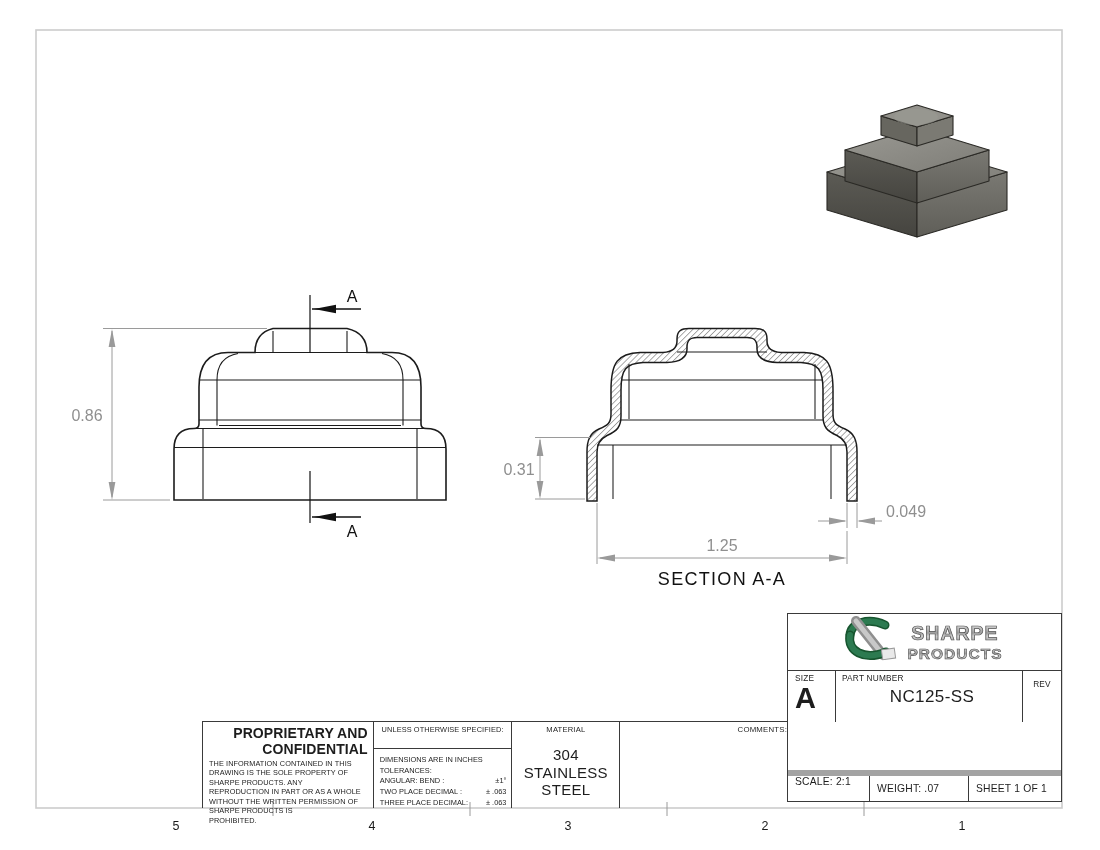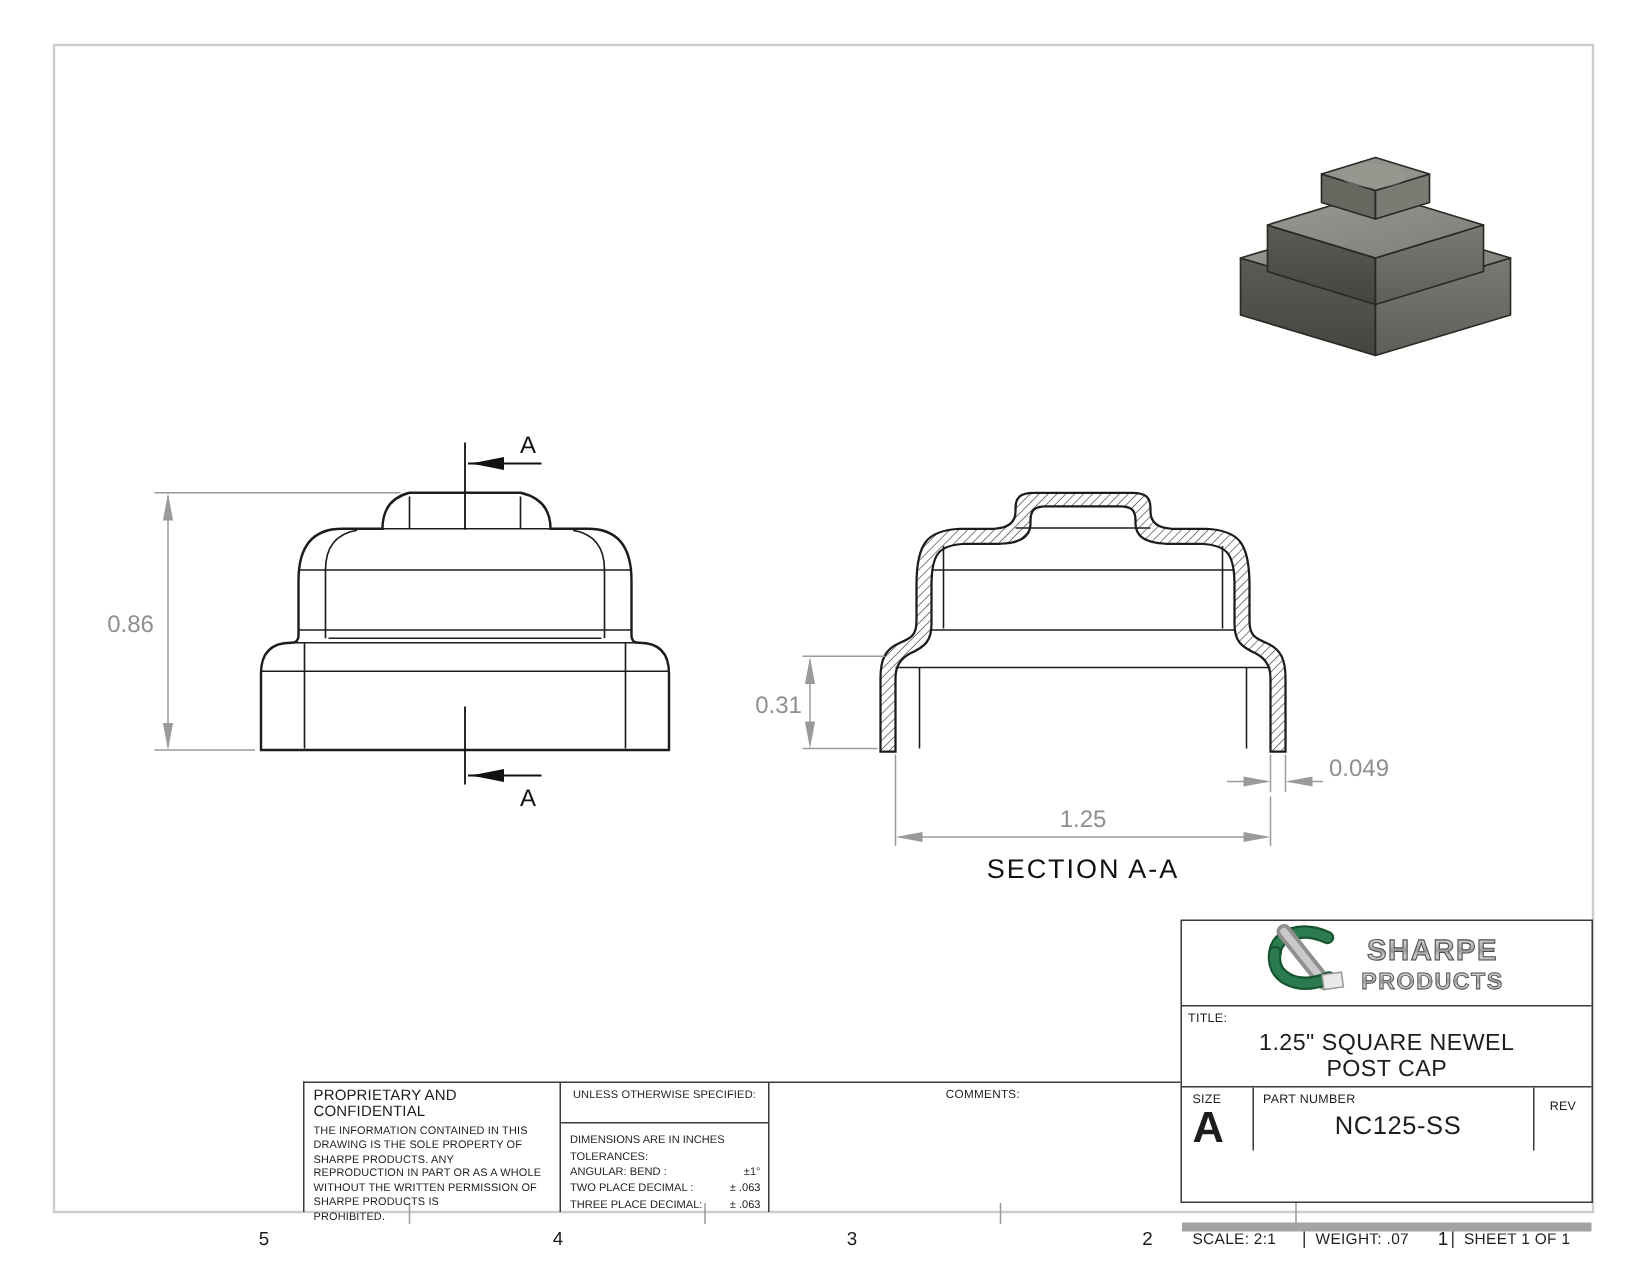--- a/index.html
+++ b/index.html
@@ -8,21 +8,21 @@
   #sheet-svg{position:absolute;left:0;top:0;}
   .abs{position:absolute;box-sizing:border-box;}
   
   .info-strip{left:202px;top:721px;width:585px;height:87px;display:flex;
               border-top:1px solid #3a3a3a;border-left:1px solid #3a3a3a;}
   .info-cell{box-sizing:border-box;border-right:1px solid #3a3a3a;height:100%;}
   .cell-prop{width:171px;padding:3px 5px 0 6px;}
   .cell-tol{width:139px;}
   .cell-mat{width:108px;}
   .cell-com{width:167px;border-right:none;padding:3px 0 0 6px;}
-  .prop-title{font-size:10px;font-weight:normal;text-align:left;letter-spacing:.1px;margin-bottom:2px;}
+  .prop-title{font-size:14px;font-weight:bold;text-align:right;letter-spacing:.1px;margin-bottom:2px;}
   .prop-body{font-size:7.3px;line-height:1.3;letter-spacing:.1px;}
   .tol-header{font-size:7.4px;text-align:center;padding:3px 2px 14px 2px;
               border-bottom:1px solid #3a3a3a;letter-spacing:.1px;}
   .tol-body{padding:6px 5px 0 6px;font-size:7.4px;line-height:1.45;}
   .tol-row{display:flex;justify-content:space-between;}
   .mat-header{font-size:7.6px;text-align:center;padding-top:3px;letter-spacing:.2px;}
   .mat-value{font-size:15px;text-align:center;line-height:1.18;margin-top:12px;letter-spacing:.3px;}
   .com-label{font-size:7.8px;letter-spacing:.2px;text-align:right;}
   
   .title-block{left:787px;top:613px;width:275px;height:189px;border:1px solid #3a3a3a;
@@ -233,20 +233,28 @@
       <div class="tol-row">
         <span>TWO PLACE DECIMAL  :</span>
         <span>± .063</span>
       </div>
       <div class="tol-row">
         <span>THREE PLACE DECIMAL:</span>
         <span>± .063</span>
       </div>
     </div>
   </div>
+  <div class="info-cell cell-mat">
+    <div class="mat-header">MATERIAL</div>
+    <div class="mat-value">
+      <div>304</div>
+      <div>STAINLESS</div>
+      <div>STEEL</div>
+    </div>
+  </div>
   <div class="info-cell cell-com">
     <div class="com-label">COMMENTS:</div>
   </div>
 </div>
 
 <div class="abs title-block">
   <div class="tb-row tb-logo">
     <svg width="273" height="55" viewBox="0 0 273 55">
       <defs>
         <linearGradient id="gSteel2" x1="0" y1="0" x2="0" y2="1">
@@ -262,27 +270,20 @@
         <path d="M 68,7 L 95,41" stroke="#8f8f8f" stroke-width="10"></path>
         <path d="M 68,7 L 95,41" stroke="#c8c8c8" stroke-width="5"></path>
         <path d="M 62,21 C 59,37 76,47 98,38" stroke="#17552f" stroke-width="9"></path>
         <path d="M 62,21 C 59,37 76,47 98,38" stroke="#2c7a50" stroke-width="6"></path>
         <rect x="94" y="35" width="13" height="10" fill="#e9e9e9" stroke="#9a9a9a" stroke-width="1" transform="rotate(-8 100 40)"></rect>
       </g>
       <text x="167" y="26" font-size="19.5" font-weight="bold" text-anchor="middle" letter-spacing="1" fill="url(#gSteel2)" stroke="#4d4d4d" stroke-width="0.7" font-family="Liberation Sans, sans-serif">SHARPE</text>
       <text x="167" y="45" font-size="15.5" font-weight="bold" text-anchor="middle" letter-spacing="1" fill="url(#gSteel2)" stroke="#4d4d4d" stroke-width="0.6" font-family="Liberation Sans, sans-serif">PRODUCTS</text>
     </svg>
   </div>
-  <div class="tb-row tb-title">
-    <div class="tb-label">TITLE:</div>
-    <div class="title-main">
-      <div>1.25" SQUARE NEWEL</div>
-      <div>POST CAP</div>
-    </div>
-  </div>
   <div class="tb-row tb-size">
     <div class="size-cell">
       <div class="tb-label">SIZE</div>
       <div class="size-letter">A</div>
     </div>
     <div class="part-cell">
       <div class="tb-label">PART NUMBER</div>
       <div class="part-value">NC125-SS</div>
     </div>
     <div class="rev-cell">

